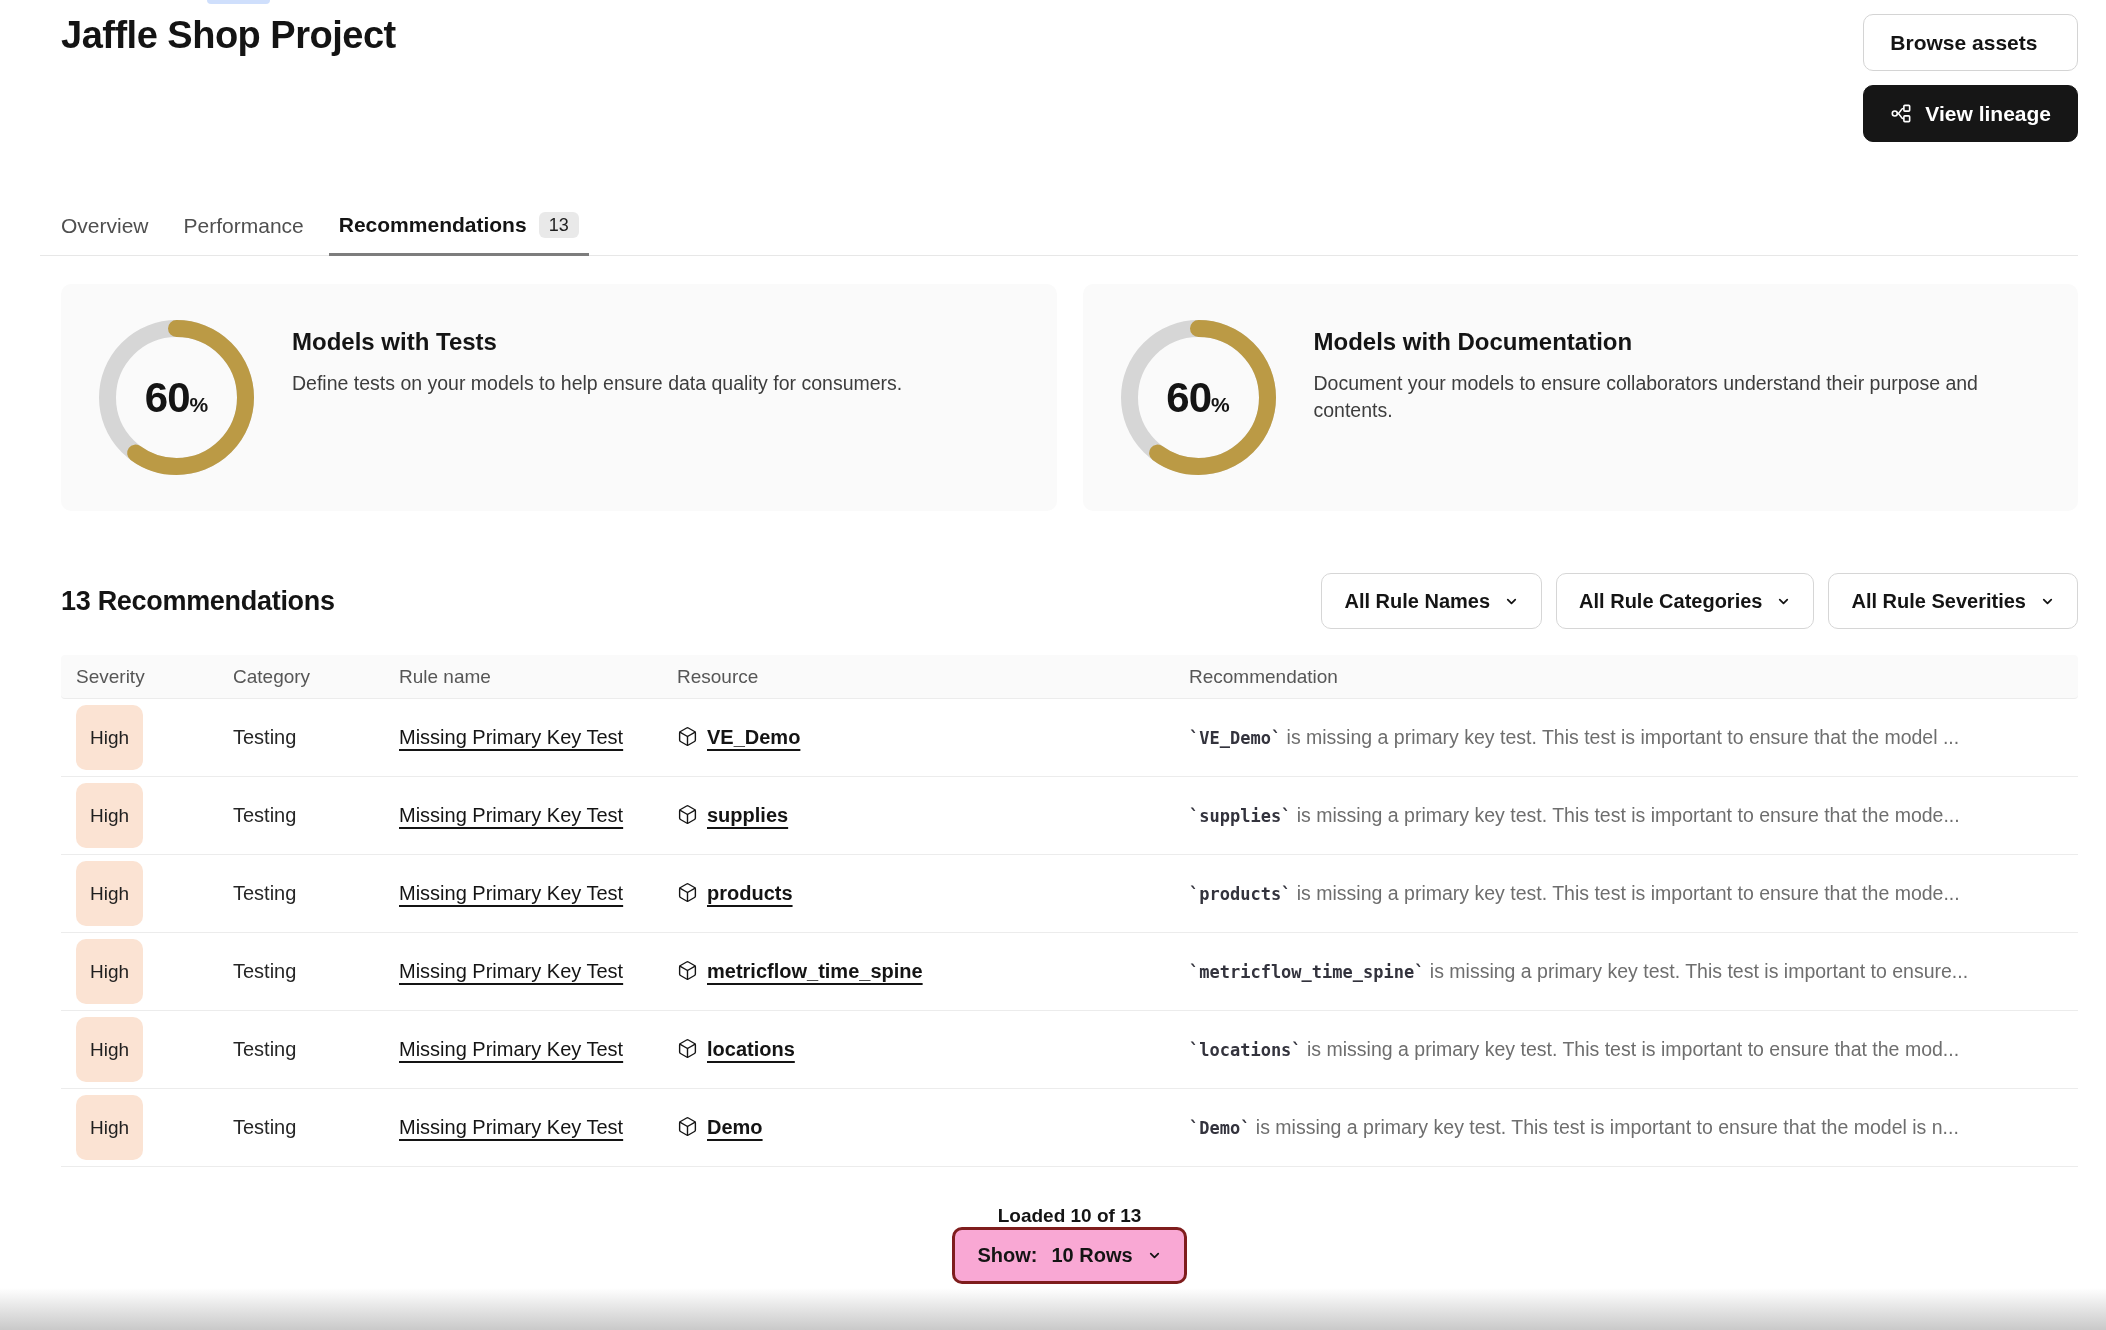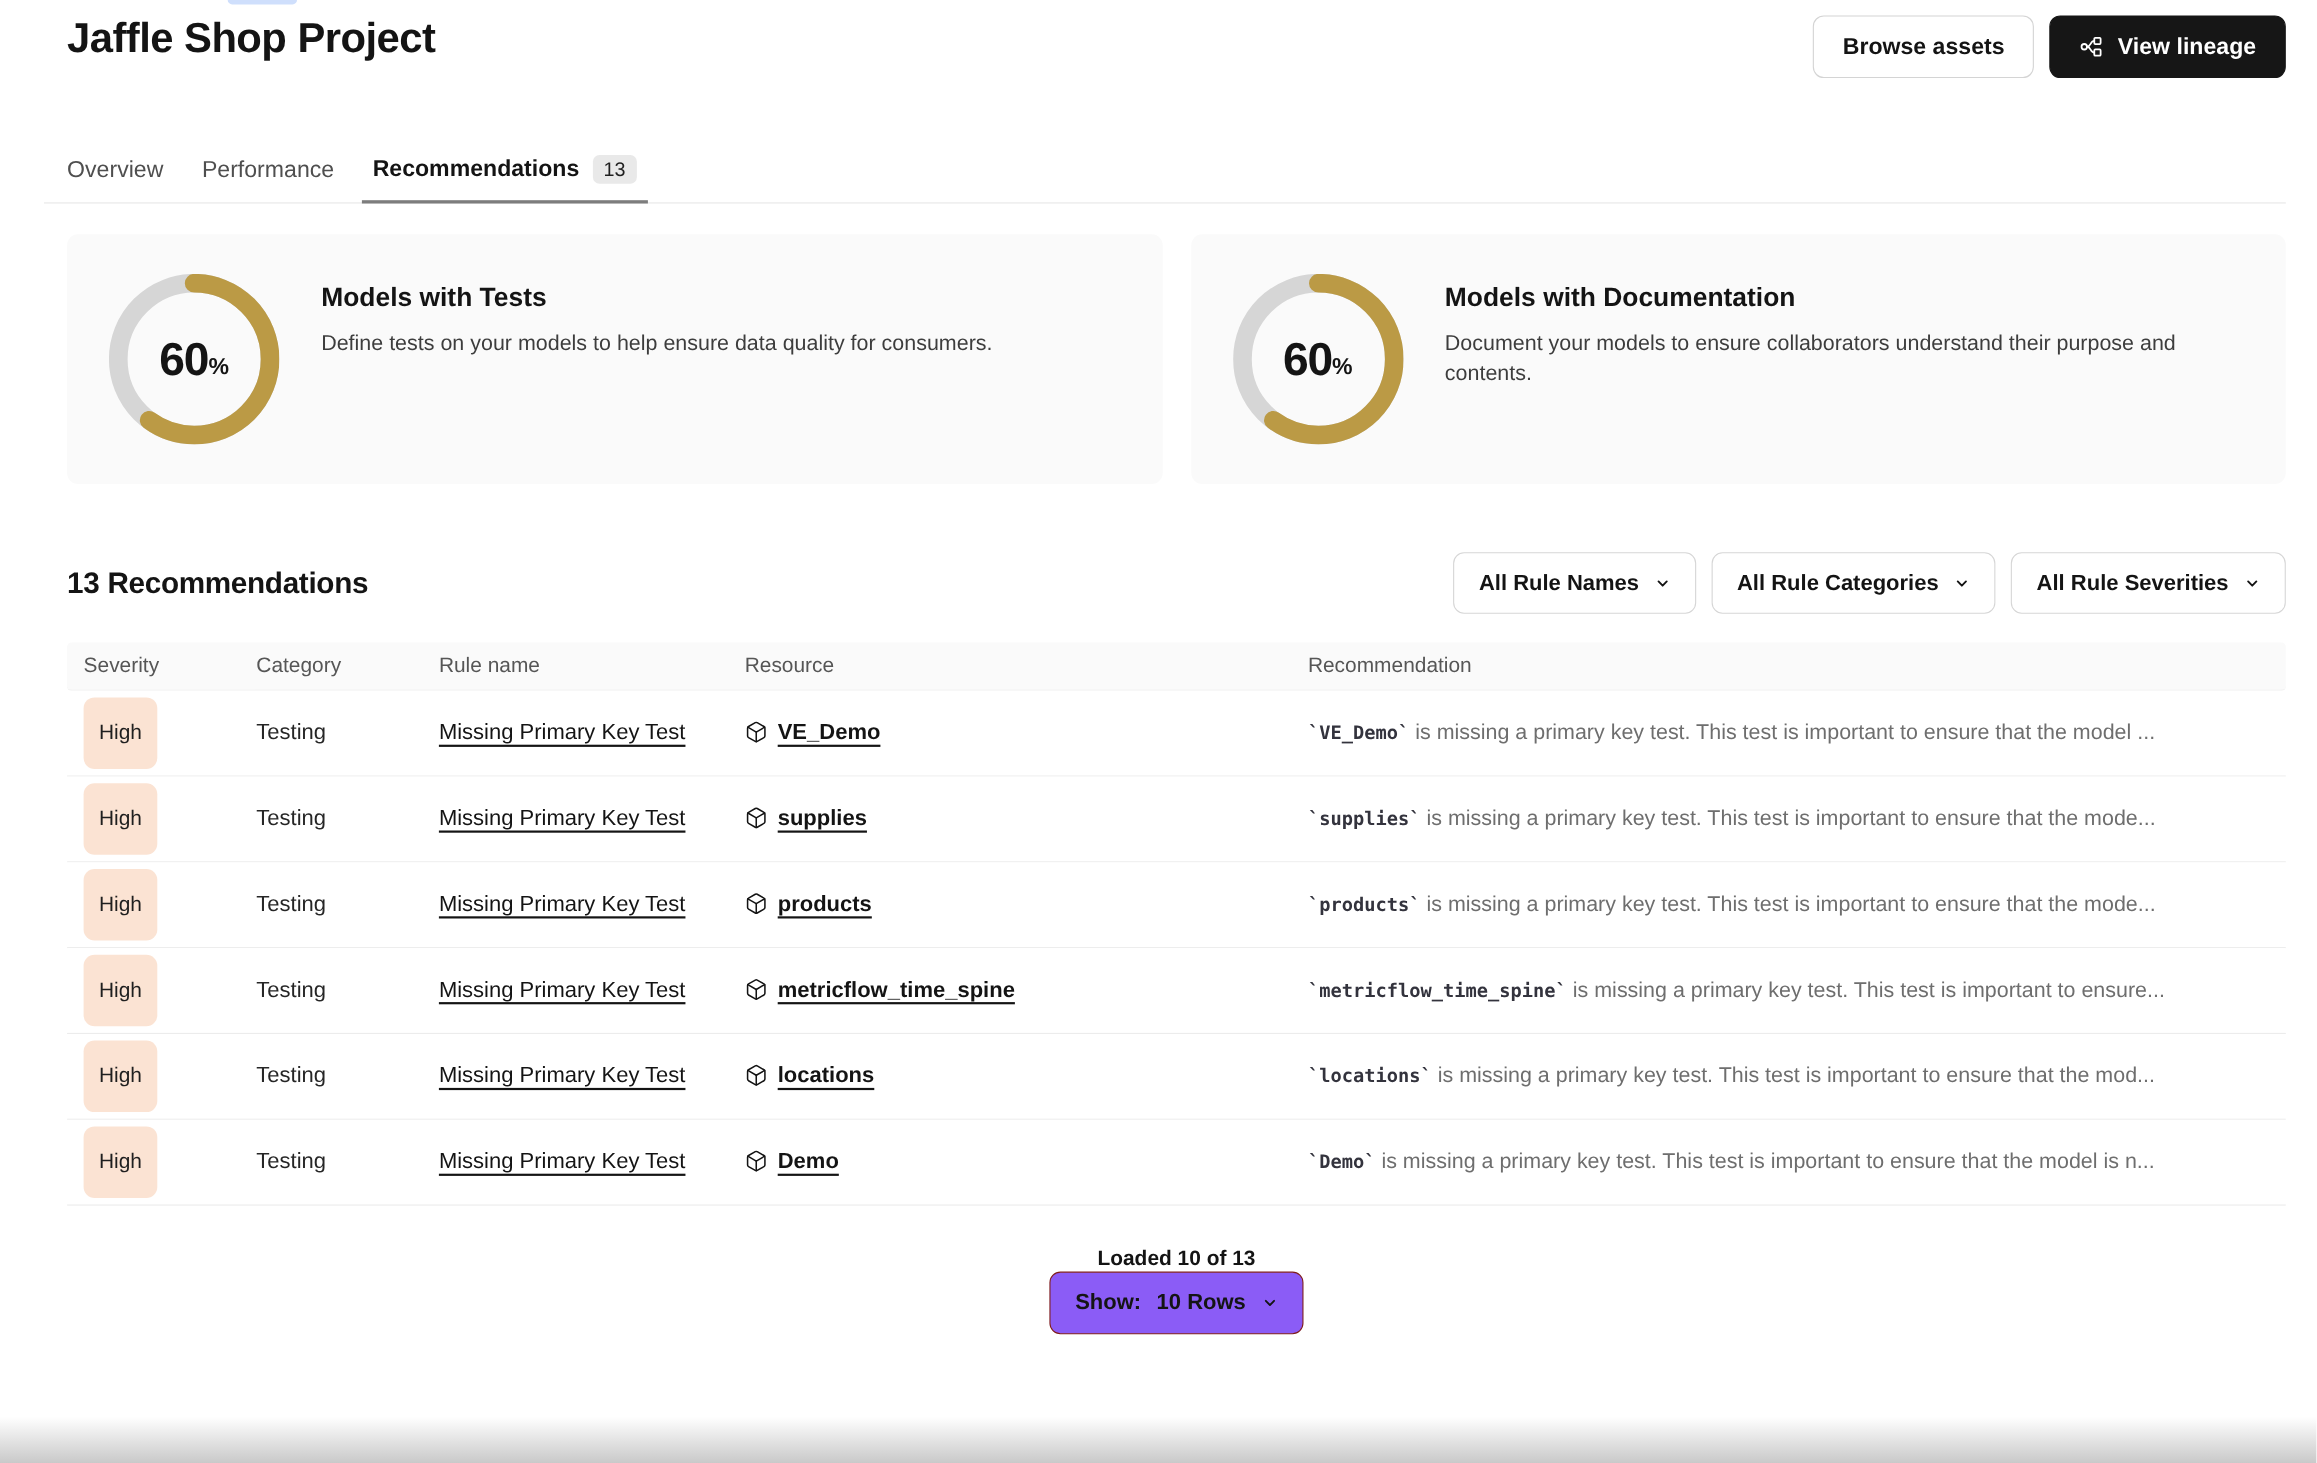--- a/index.html
+++ b/index.html
@@ -16,21 +16,21 @@
   
   .top-clip {
     position: absolute; left: 207px; top: 0;
     width: 63px; height: 4px;
     background: #cfdffc; border-radius: 0 0 5px 5px;
   }
 
   
   .header-row { display: flex; justify-content: space-between; align-items: flex-start; padding-top: 14px; }
   .page-title { font-size: 38px; font-weight: 700; letter-spacing: -0.5px; color: #141414; }
-  .header-actions { display: flex; gap: 14px; }
+  .header-actions { display: flex; gap: 14px; flex-direction: column; }
   .btn {
     display: inline-flex; align-items: center; gap: 12px;
     height: 57px; padding: 0 26px;
     border-radius: 10px; font-size: 21px; font-weight: 600;
     border: 1px solid #d4d4d4; background: #fff; color: #141414;
     cursor: pointer; white-space: nowrap;
   }
   .btn.primary { background: #161616; border-color: #161616; color: #ffffff; }
 
   
@@ -114,21 +114,21 @@
     font-family: "DejaVu Sans Mono", monospace; font-weight: 700;
     font-size: 17px; color: #33333d;
   }
 
   
   .table-footer { display: flex; justify-content: space-between; align-items: center; margin-top: 38px; flex-direction: column; }
   .loaded-text { font-size: 19px; font-weight: 600; color: #141414; }
   .show-btn {
     display: inline-flex; align-items: center; gap: 14px;
     height: 57px; padding: 0 22px;
-    border: 1px solid #7f1d1d; border-radius: 10px; background: #8b5cf6;
+    border: 3px solid #7f1d1d; border-radius: 10px; background: #f9a8d4;
     font-size: 20px; font-weight: 600; color: #141414; cursor: pointer; white-space: nowrap;
   }
 
   .bottom-fade {
     position: absolute; left: 0; right: 0; bottom: 0; height: 42px;
     background: linear-gradient(to bottom, rgba(243,243,243,0), #c9c9c9);
     pointer-events: none;
   }
 
   .icon { display: inline-flex; flex: none; }

